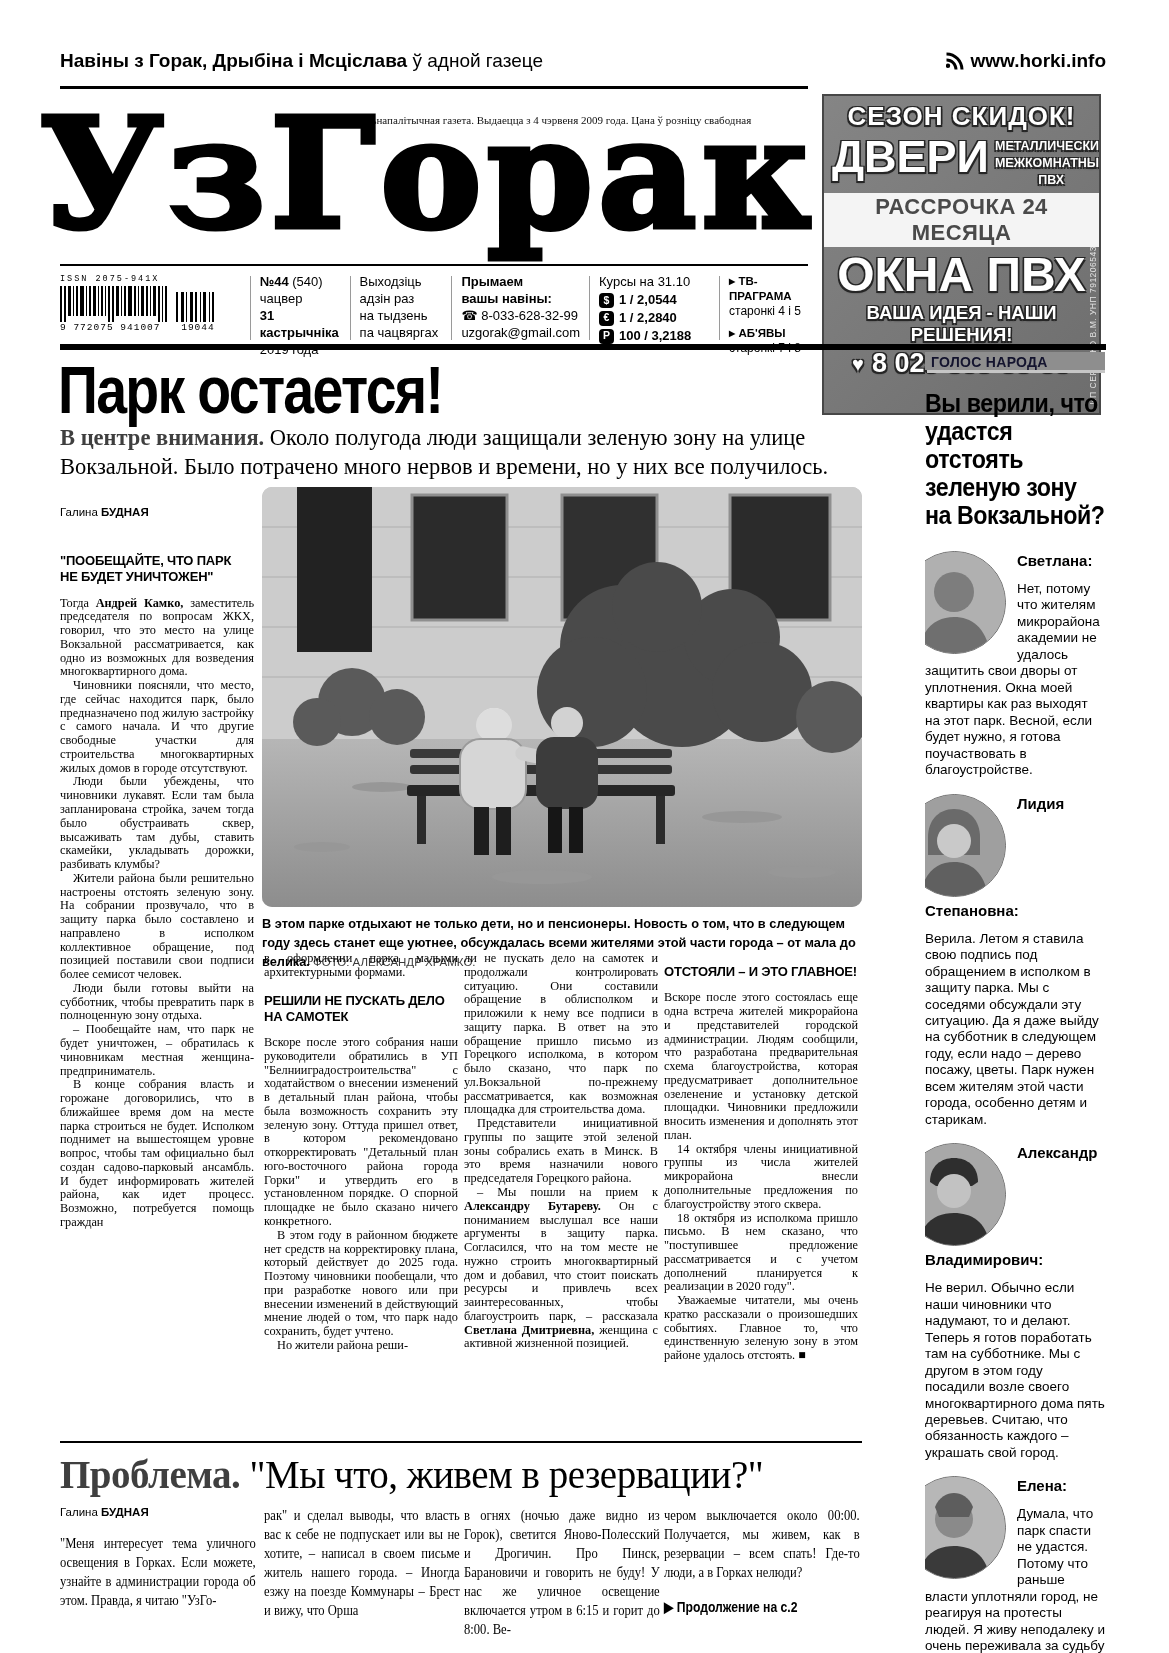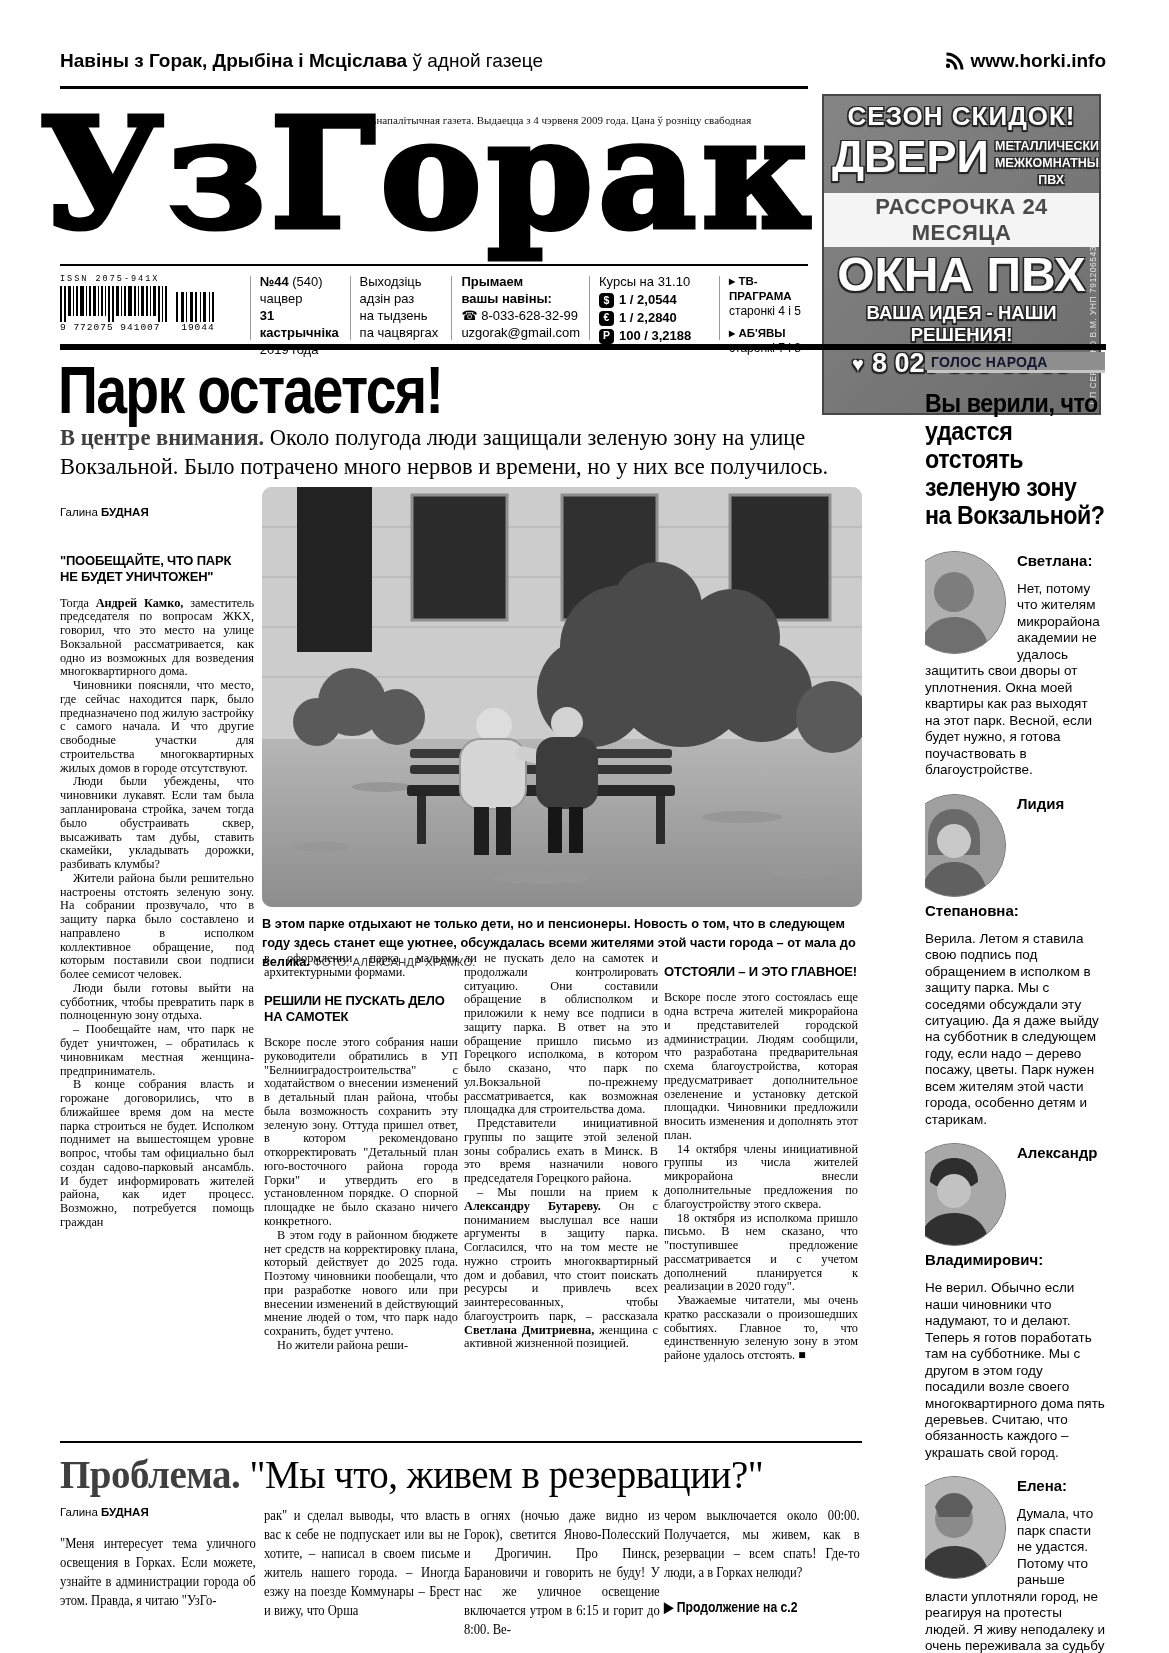--- a/index.html
+++ b/index.html
@@ -349,21 +349,21 @@
   <div class="abs caption">
     <span>В этом парке отдыхают не только дети, но и пенсионеры. Новость о том, что в следующем году здесь станет еще уютнее, обсуждалась всеми жителями этой части города – от мала до велика.</span><span class="credit"> ФОТО: АЛЕКСАНДР ХРАМКО.</span>
   </div>
 
   <div class="ncol col1">
     <h3 class="sub">"ПООБЕЩАЙТЕ, ЧТО ПАРК
 НЕ БУДЕТ УНИЧТОЖЕН"</h3>
     <p class="noind"><span>Тогда </span><b>Андрей Камко,</b><span> заместитель председателя по вопросам ЖКХ, говорил, что это место на улице Вокзальной рассматривается, как одно из возможных для возведения многоквартирного дома.</span></p>
     <p>Чиновники поясняли, что место, где сейчас находится парк, было предназначено под жилую застройку с самого начала. И что другие свободные участки для строительства многоквартирных жилых домов в городе отсутствуют.</p>
     <p>Люди были убеждены, что чиновники лукавят. Если там была запланирована стройка, зачем тогда было обустраивать сквер, высаживать там дубы, ставить скамейки, укладывать дорожки, разбивать клумбы?</p>
-    <p>Жители района были решительно настроены отстоять зеленую зону. На собрании прозвучало, что в защиту парка было составлено и направлено в исполком коллективное обращение, под которым поставили свои подписи более семисот человек.</p>
+    <p>Жители района были решительно настроены отстоять зеленую зону. На собрании прозвучало, что в защиту парка было составлено и направлено в исполком коллективное обращение, под позицией поставили свои подписи более семисот человек.</p>
     <p>Люди были готовы выйти на субботник, чтобы превратить парк в полноценную зону отдыха.</p>
     <p>– Пообещайте нам, что парк не будет уничтожен, – обратилась к чиновникам местная женщина-предприниматель.</p>
     <p>В конце собрания власть и горожане договорились, что в ближайшее время дом на месте парка строиться не будет. Исполком поднимет на вышестоящем уровне вопрос, чтобы там официально был создан садово-парковый ансамбль. И будет информировать жителей района, как идет процесс. Возможно, потребуется помощь граждан</p>
   </div>
   <div class="ncol col2">
     <p class="noind">в оформлении парка малыми архитектурными формами.</p>
     <h3 class="sub">РЕШИЛИ НЕ ПУСКАТЬ ДЕЛО
 НА САМОТЕК</h3>
     <p class="noind">Вскоре после этого собрания наши руководители обратились в УП "Белнииградостроительства" с ходатайством о внесении изменений в детальный план района, чтобы была возможность сохранить эту зеленую зону. Оттуда пришел ответ, в котором рекомендовано откорректировать "Детальный план юго-восточного района города Горки" и утвердить его в установленном порядке. О спорной площадке не было сказано ничего конкретного.</p>
     <p>В этом году в районном бюджете нет средств на корректировку плана, который действует до 2025 года. Поэтому чиновники пообещали, что при разработке нового или при внесении изменений в действующий мнение людей о том, что парк надо сохранить, будет учтено.</p>

